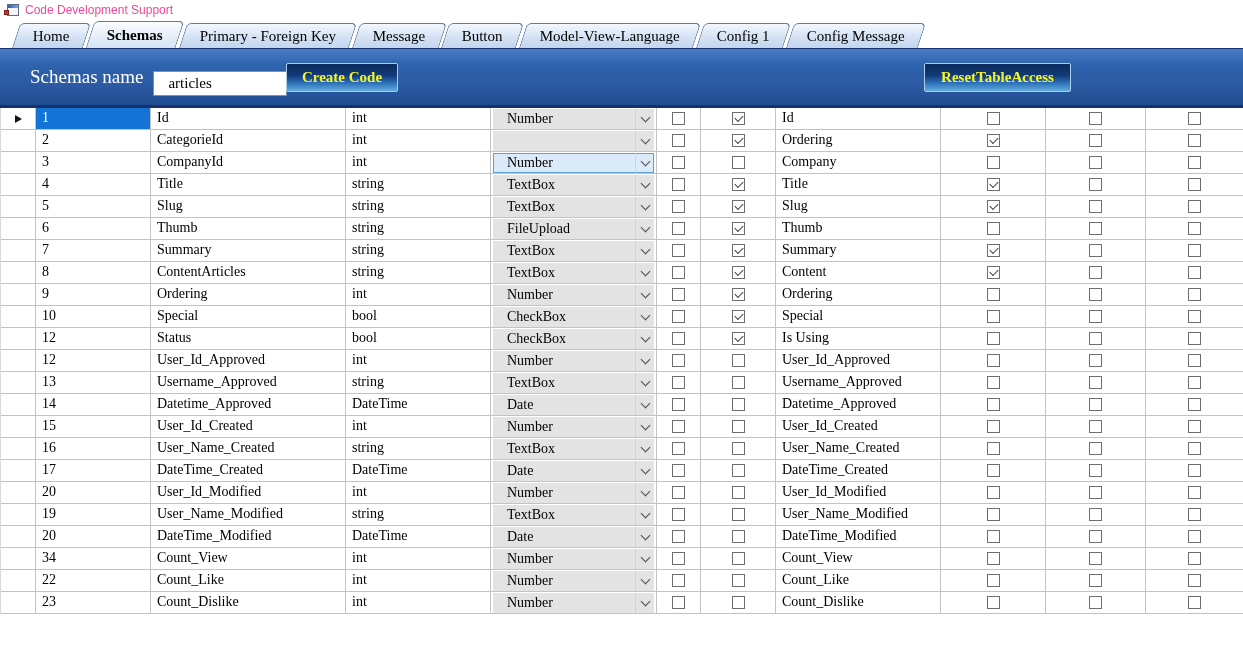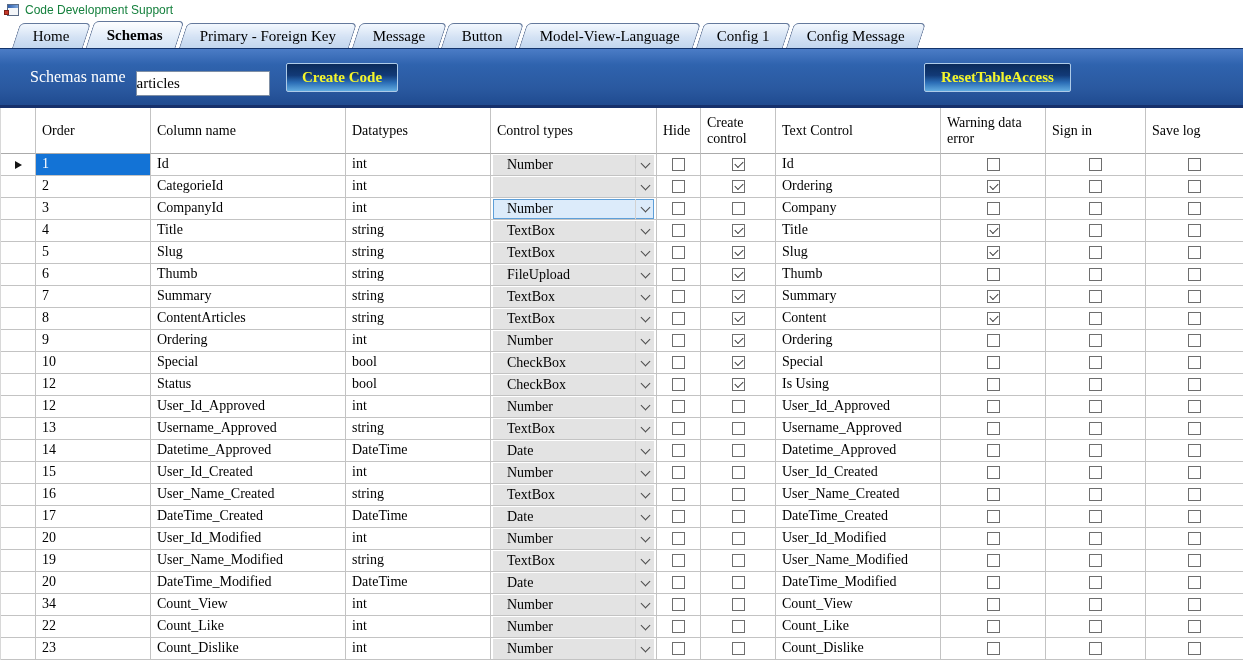--- a/index.html
+++ b/index.html
@@ -8,42 +8,42 @@
 
   
   .titlebar { height:20px; display:flex; align-items:center; padding-left:4px; background:#fff; }
   .form-icon { width:15px; height:13px; position:relative; margin-right:6px; }
   .form-icon .win { position:absolute; left:3px; top:0; width:12px; height:12px;
     border:1px solid #5a6b86; background:#f4f6f9; }
   .form-icon .bar { position:absolute; left:4px; top:1px; width:10px; height:3px;
     background:linear-gradient(90deg,#2f5fae,#7da7dd); }
   .form-icon .red { position:absolute; left:0; top:6px; width:5px; height:5px;
     background:#c5392c; border:1px solid #7e1f16; }
-  .title-text { font-family:"Liberation Sans","DejaVu Sans",sans-serif; font-size:12px; color:#15803d; }
+  .title-text { font-family:"Liberation Sans","DejaVu Sans",sans-serif; font-size:12px; color:#ec4899; }
 
   
   .tabstrip { height:28px; background:#fff; display:flex; align-items:flex-end; padding-left:16px;
     position:relative; }
   .tab { height:25px; display:flex; align-items:center; padding:0 16px; margin-right:3px;
     transform:skewX(-18deg); border:1px solid #64799c; border-bottom:none;
     border-radius:5px 5px 0 0; background:linear-gradient(180deg,#f3f8fe 0%,#d4e2f4 55%,#c2d6ee 100%);
     cursor:default; }
   .tab > span { transform:skewX(18deg); font-size:15px; color:#000; white-space:nowrap; }
   .tab.selected { background:linear-gradient(180deg,#fdfeff 0%,#e3edf9 60%,#d5e4f5 100%);
     height:27px; z-index:2; }
   .tab.selected > span { font-weight:bold; }
 
   
   .toolbar { height:60px; background:linear-gradient(180deg,#507fc9 0%,#35progress 0%) ; }
   .toolbar { height:60px; position:relative; display:flex; align-items:center;
     background:linear-gradient(180deg,#4b7cc6 0%,#2f63ae 28%,#2a59a0 70%,#204b90 100%);
     border-top:1px solid #14346c; border-bottom:3px solid #16306b; }
-  .tb-label { color:#fff; font-size:16px; margin-left:30px; }
+  .tb-label { color:#fff; font-size:19px; margin-left:30px; }
   .tb-input { margin-left:10px; width:134px; height:25px; border:1px solid #7f8fa5;
-    background:#fff; font-family:inherit; font-size:15px; padding:0 0; color:#000;margin-top:12px; }
+    background:#fff; font-family:inherit; font-size:15px; padding:0 14px; color:#000;margin-top:12px; }
   .tb-btn { height:29px; border:1px solid #aecbe8; border-radius:2px;
     background:linear-gradient(180deg,#0a2a5a 0%,#123a77 42%,#2a6cb5 68%,#61abdf 100%);
     color:#f5f52b; font-family:Liberation Serif, serif; font-size:15px; font-weight:bold; cursor:pointer;
     padding:0 14px; }
   .btn-create { position:absolute; left:286px; width:112px; }
   .btn-reset  { position:absolute; left:924px; width:147px; }
 
   
   .grid { --cols:35px 115px 195px 145px 166px 44px 75px 165px 105px 100px 98px;
     width:1243px; background:#fff; border-left:1px solid #d8d8d8; }
@@ -111,33 +111,20 @@
   </div>
 
 <div class="toolbar">
   <span class="tb-label">Schemas name</span>
   <input class="tb-input" type="text" value="articles" style="">
   <button class="tb-btn btn-create">Create Code</button>
   <button class="tb-btn btn-reset">ResetTableAccess</button>
 </div>
 
 <div class="grid">
-  <div class="g-head">
-    <div class="hc"></div>
-    <div class="hc">Order</div>
-    <div class="hc">Column name</div>
-    <div class="hc">Datatypes</div>
-    <div class="hc">Control types</div>
-    <div class="hc">Hide</div>
-    <div class="hc">Create control</div>
-    <div class="hc">Text Control</div>
-    <div class="hc">Warning data error</div>
-    <div class="hc">Sign in</div>
-    <div class="hc">Save log</div>
-  </div>
   <div id="grid-body">
       <div class="g-row">
         <div class="c selector">
           <div class="arrow"></div>
         </div>
         <div class="c sel-cell">1</div>
         <div class="c">Id</div>
         <div class="c">int</div>
         <div class="c combo-cell">
           <div class="combo">Number<span class="chev"></span></div>

